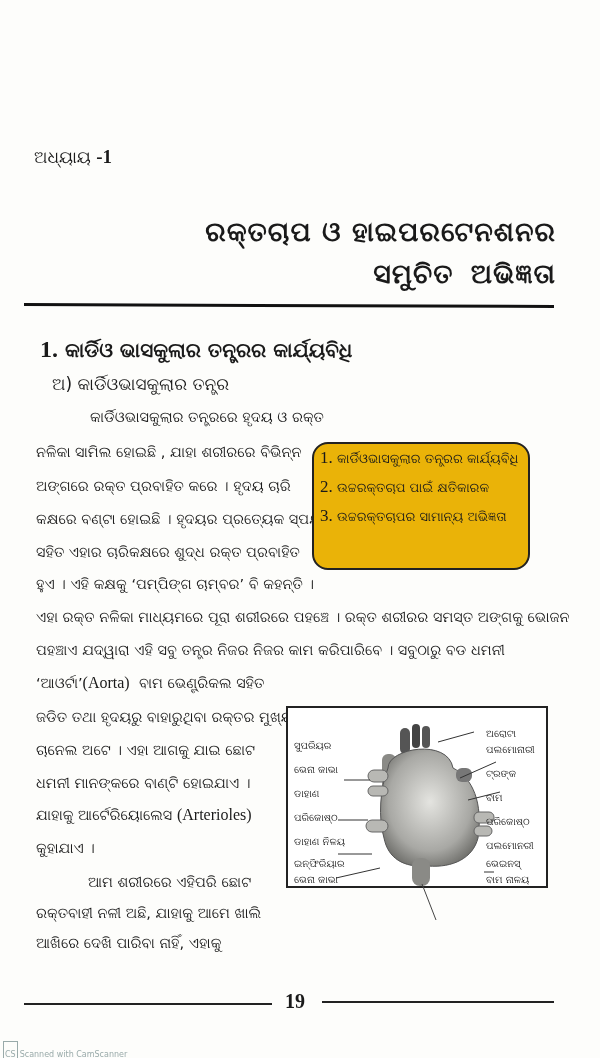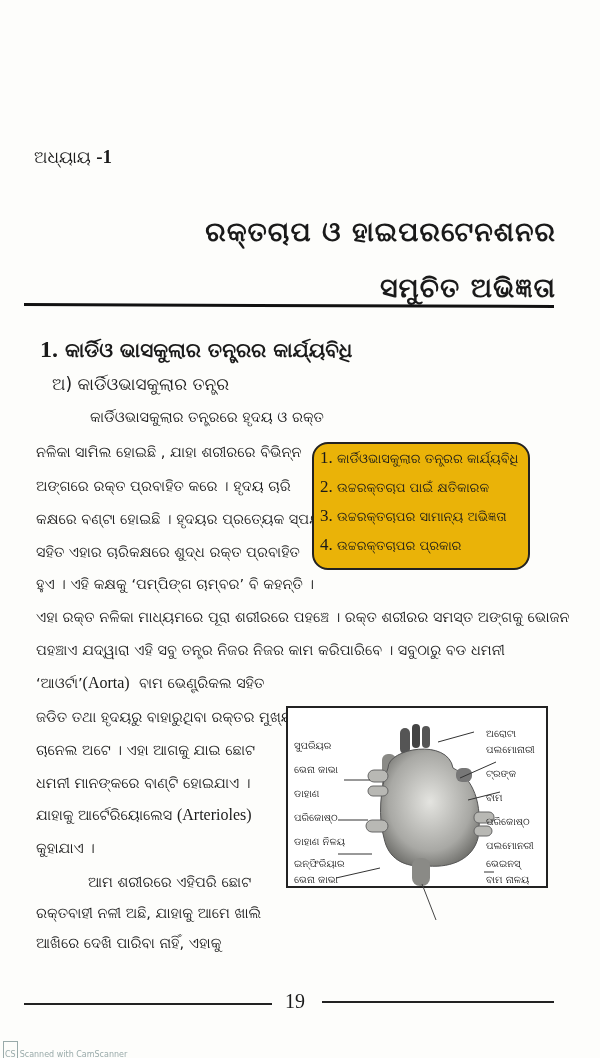--- a/index.html
+++ b/index.html
@@ -7,40 +7,40 @@
       width: 600px; height: 1058px; position: relative; overflow: hidden;
       background: #fdfdfb;
       font-family: "DejaVu Sans", sans-serif;
       color: #1a1a1a;
     }
     .abs { position: absolute; }
     .chapter-label { left: 34px; top: 146px; font-size: 17px; }
     .chapter-label .num { font-family: "Liberation Serif", serif; font-weight: bold; font-size: 19px; }
     .title { right: 44px; text-align: right; font-weight: bold; font-size: 27px; letter-spacing: 1px; line-height: 40px; }
     .title.l1 { top: 212px; }
-    .title.l2 { top: 268px; }
+    .title.l2 { top: 256px; font-family: Liberation Mono, monospace; }
     .rule { left: 24px; width: 530px; height: 3px; background: #111; top: 304px; transform: rotate(0.2deg); }
     .sec-head { left: 40px; top: 336px; font-size: 20px; font-weight: bold; }
     .sec-head .n { font-family: "Liberation Serif", serif; font-size: 24px; }
     .sub-head { left: 36px; top: 374px; font-size: 17px; margin-left: 16px; }
     .para { font-size: 14.5px; white-space: nowrap; }
     .box {
       left: 312px; top: 442px; width: 214px; height: 124px;
       border: 2px solid #222; border-radius: 16px; background: #eab308;
     }
     .box-item { position: absolute; left: 6px; font-size: 13px; white-space: nowrap; }
     .box-item .n { font-family: "Liberation Serif", serif; font-size: 17px; }
     .diagram {
       left: 286px; top: 706px; width: 258px; height: 178px;
       border: 2px solid #222; background: #fff; overflow: hidden;
     }
     .dlabel { position: absolute; font-size: 10px; white-space: nowrap; }
     .lat { font-family: "Liberation Serif", serif; font-size: 16px; }
     .footer-rule { height: 2px; background: #222; top: 1003px; }
-    .page-num { left: 285px; top: 990px; font-family: "Liberation Serif", serif; font-weight: normal; font-size: 20px; }
+    .page-num { left: 285px; top: 990px; font-family: "Liberation Serif", serif; font-weight: bold; font-size: 20px; }
     .watermark { left: 3px; top: 1041px; font-size: 8px; color: #9aa; }
     .watermark .cs { display: inline-block; border: 1px solid #9aa; font-size: 8px; padding: 8px 1px; margin-right: 2px; }
   </style>
 </head>
 <body>
 
 <div class="abs chapter-label">
   <span>ଅଧ୍ୟାୟ</span>
   <span class="num">-1</span>
 </div>
@@ -67,24 +67,20 @@
     <span class="n">1.</span>
     <span>କାର୍ଡିଓଭାସକୁଲାର ତନ୍ତ୍ରର କାର୍ଯ୍ୟବିଧି</span>
   </div>
   <div class="box-item" style="top:33px">
     <span class="n">2.</span>
     <span>ଉଚ୍ଚରକ୍ତଚାପ ପାଇଁ କ୍ଷତିକାରକ</span>
   </div>
   <div class="box-item" style="top:62px">
     <span class="n">3.</span>
     <span>ଉଚ୍ଚରକ୍ତଚାପର ସାମାନ୍ୟ ଅଭିଜ୍ଞତା</span>
-  </div>
-  <div class="box-item" style="top:91px">
-    <span class="n">4.</span>
-    <span>ଉଚ୍ଚରକ୍ତଚାପର ପ୍ରକାର</span>
   </div>
 </div>
 
 <div class="abs para" style="left:36px;top:609px">ଏହା ରକ୍ତ ନଳିକା ମାଧ୍ୟମରେ ପୂରା ଶରୀରରେ ପହଞ୍ଚେ । ରକ୍ତ ଶରୀରର ସମସ୍ତ ଅଙ୍ଗକୁ ଭୋଜନ</div>
 <div class="abs para" style="left:36px;top:642px">ପହଞ୍ଚାଏ ଯଦ୍ୱାରା   ଏହି ସବୁ ତନ୍ତ୍ର ନିଜର ନିଜର କାମ କରିପାରିବେ । ସବୁଠାରୁ ବଡ ଧମନୀ</div>
 <div class="abs para" style="left:36px;top:674px">
   <span>‘ଆଓର୍ଟା’</span><span class="lat">(Aorta)</span>&nbsp;
   <span>ବାମ ଭେଣ୍ଟ୍ରିକଲ ସହିତ</span>
 </div>
 

